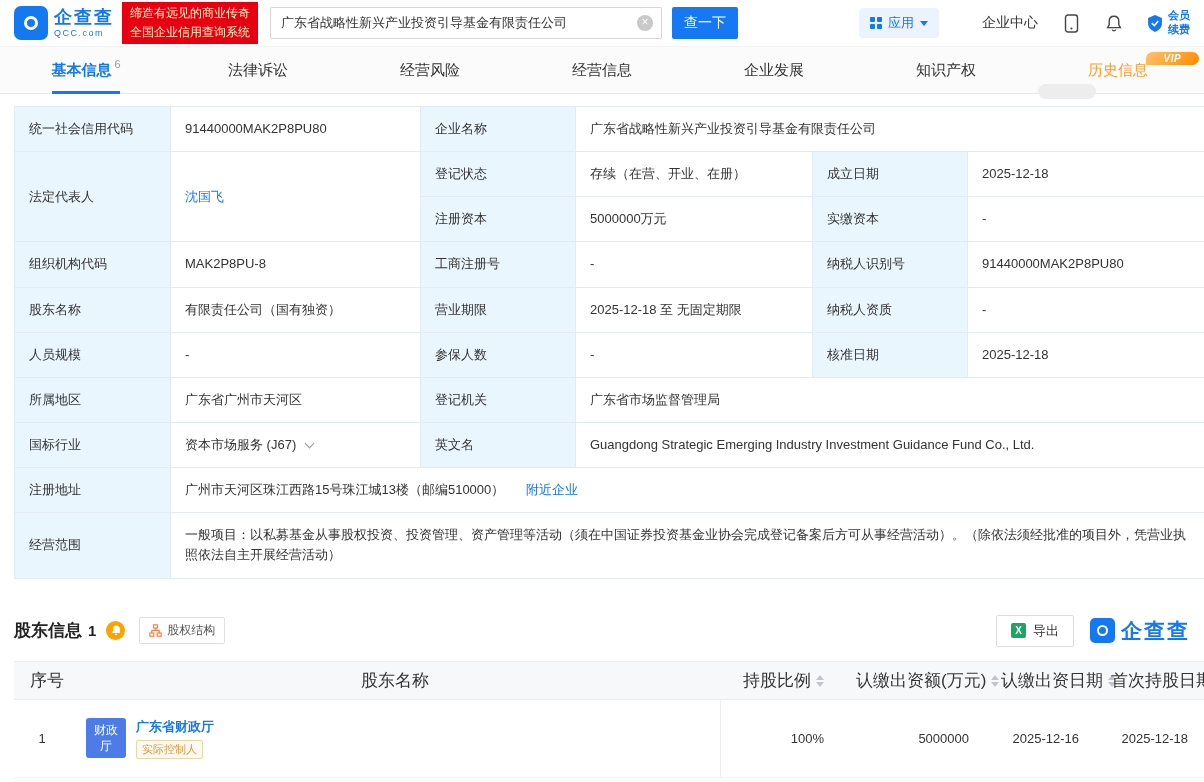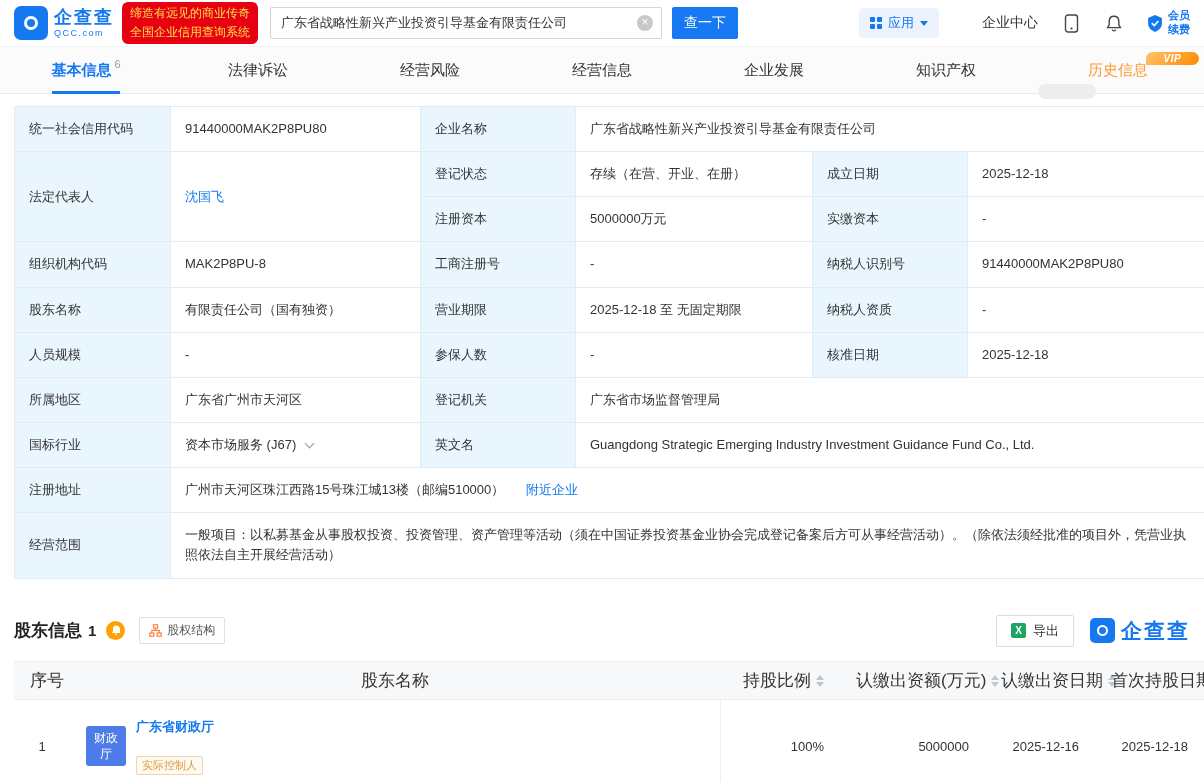--- a/index.html
+++ b/index.html
@@ -6,21 +6,21 @@
   html,body{width:1204px;height:782px;overflow:hidden;background:#fff;
     font-family:"Liberation Sans","DejaVu Sans",sans-serif;font-size:13px;color:#333}
   a{text-decoration:none;cursor:pointer}
   
   .topbar{display:flex;align-items:center;height:46px;padding:0 14px;position:relative;background:#fff}
   .logo{display:flex;align-items:center;gap:6px;cursor:pointer}
   .logo-icon{width:34px;height:34px;background:#1478F0;border-radius:7px;display:flex;align-items:center;justify-content:center;flex:none}
   .ring{width:14px;height:14px;border:3px solid #fff;border-radius:50%}
   .logo-cn{font-size:18px;font-weight:bold;color:#1478F0;line-height:1.1;letter-spacing:2px}
   .logo-en{font-size:9px;color:#1478F0;letter-spacing:1.5px}
-  .banner{margin-left:8px;background:#E60012;color:#fde047;font-size:12px;line-height:1.55;padding:2px 8px;border-radius:6px;white-space:nowrap}
+  .banner{margin-left:8px;background:#E60012;color:#fef9c3;font-size:12px;line-height:1.55;padding:2px 8px;border-radius:0;white-space:nowrap}
   .searchwrap{position:relative;margin-left:12px}
   .search-input{width:392px;height:32px;border:1px solid #D5D5D5;border-radius:2px;padding:0 32px 0 10px;font-size:13px;color:#333;outline:none;font-family:inherit}
   .clear-icon{position:absolute;right:9px;top:8px;width:16px;height:16px;background:#C9C9C9;color:#fff;border-radius:50%;font-size:12px;line-height:15px;text-align:center;cursor:pointer}
   .search-btn{margin-left:10px;width:66px;height:32px;background:#1678F2;color:#fff;border:none;border-radius:2px;font-size:14px;cursor:pointer;font-family:inherit}
   .flex-spacer{flex:1}
   .app-btn{display:flex;align-items:center;gap:6px;background:#EDF3FE;border-radius:4px;padding:6px 11px;color:#1478F0;font-size:13px;cursor:pointer}
   .grid-icon{display:grid;grid-template-columns:5px 5px;gap:2px}
   .grid-icon i{width:5px;height:5px;background:#1478F0;border-radius:1px}
   .caret-down{width:0;height:0;border-left:4px solid transparent;border-right:4px solid transparent;border-top:5px solid #1478F0}
   .nav-link{margin-left:43px;font-size:14px;color:#333;cursor:pointer}
@@ -62,21 +62,21 @@
   .sh-table th{background:#F7F8FA;font-weight:normal;color:#333;font-size:17px;height:38px;border-top:1px solid #EDEDED;border-bottom:1px solid #EDEDED;padding:0 16px;white-space:nowrap}
   .sh-table tbody td{padding:18px 16px;font-size:13px;vertical-align:middle;border-bottom:1px solid #F2F2F2}
   .c-center{text-align:center}
   .c-right{text-align:right}
   .name-border{border-right:1px solid #F0F0F0}
   .sort{display:inline-flex;flex-direction:column;gap:2px;margin-left:5px;vertical-align:middle;cursor:pointer}
   .sort .up{width:0;height:0;border-left:4px solid transparent;border-right:4px solid transparent;border-bottom:5px solid #C0C4CC}
   .sort .dn{width:0;height:0;border-left:4px solid transparent;border-right:4px solid transparent;border-top:5px solid #C0C4CC}
   .sh-name-wrap{display:flex;align-items:center;gap:10px}
   .avatar{width:40px;height:40px;background:#4D7BE8;color:#fff;font-size:12px;line-height:16px;border-radius:3px;display:flex;align-items:center;justify-content:center;text-align:center;word-break:break-all;padding:2px 7px;flex:none}
-  .sh-info{display:flex;flex-direction:column;align-items:flex-start;gap:20px}
+  .sh-info{display:flex;flex-direction:column;align-items:flex-start;gap:4px}
   .sh-name{color:#1478F0;font-weight:bold;font-size:13px}
   .sh-tag{display:inline-block;font-size:11px;color:#D9983C;border:1px solid #EDD5AC;background:#FEFAF2;padding:1px 5px;border-radius:2px;line-height:1.4}
 </style>
 </head>
 <body>
 
 <header class="topbar">
   <div class="logo">
     <div class="logo-icon">
         <span class="ring"></span>

